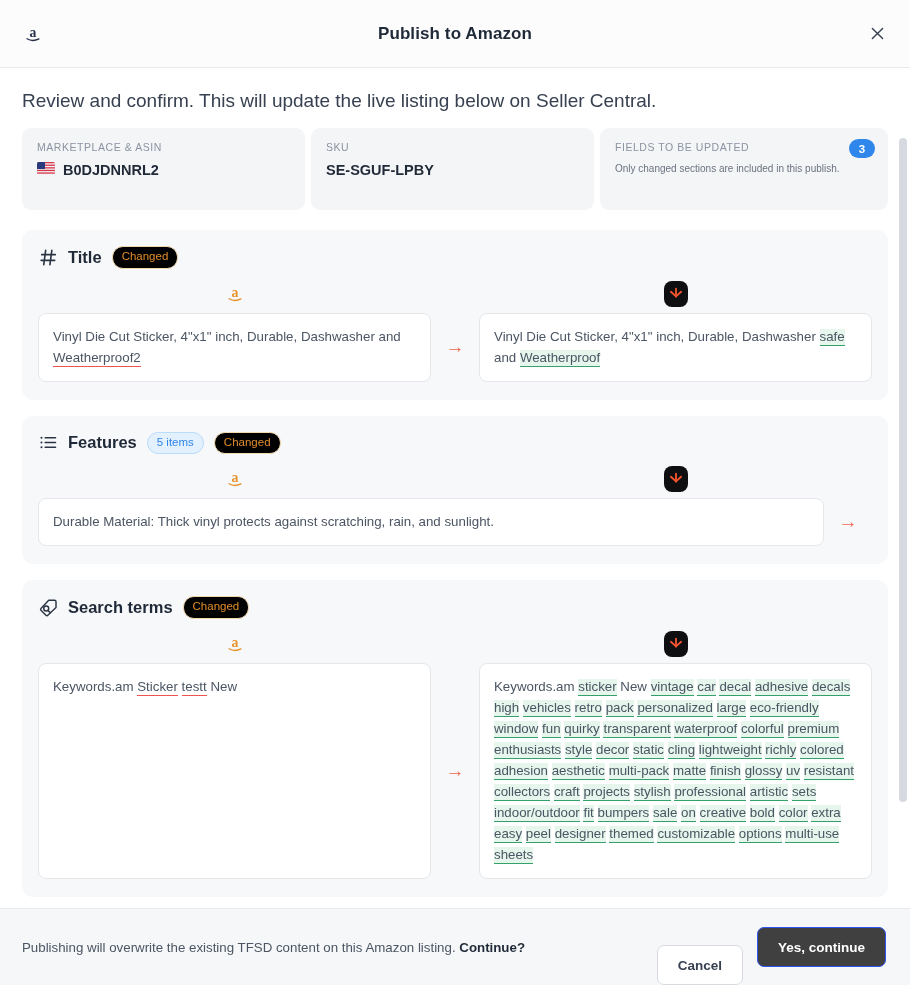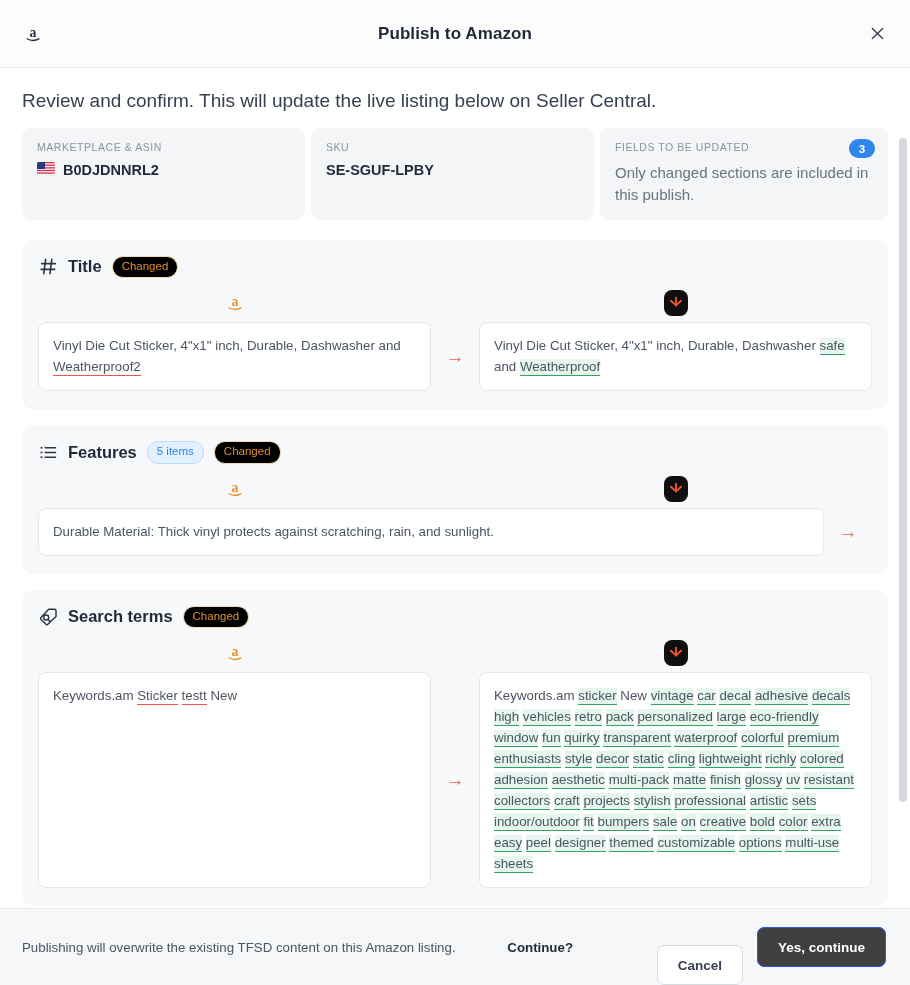--- a/index.html
+++ b/index.html
@@ -57,21 +57,21 @@
   }
   .info-card.wide { flex: 1.02 1 0; }
   .info-label {
     font-size: 10.5px; color: #8b93a1; letter-spacing: .55px;
     font-weight: normal; margin-bottom: 9px; text-transform: uppercase;
   }
   .info-value {
     font-size: 14.5px; font-weight: bold; color: #1f2937;
     display: flex; align-items: flex-start; gap: 8px;
   }
-  .info-note { font-size: 15px; color: #6b7280; line-height: 1.45; }
+  .info-note { font-size: 10px; color: #6b7280; line-height: 1.45; }
   .count-badge {
     position: absolute; top: 11px; right: 13px;
     background: #2f86eb; color: #fff;
     min-width: 26px; height: 19px; border-radius: 10px;
     font-size: 11.5px; font-weight: bold;
     display: flex; align-items: center; justify-content: center;
     padding: 0 7px;
   }
   .flag { width: 18px; height: 13px; border-radius: 2px; overflow: hidden; display: block; }
 
@@ -138,21 +138,21 @@
     background: #d6dae0; border-radius: 4px;
   }
 
   
   .modal-footer {
     flex: 0 0 77px; height: 77px;
     border-top: 1px solid #e8eaed; background: #f6f7f8;
     display: flex; align-items: center; padding: 0 24px 0 22px; gap: 14px;
   }
   .footer-text { font-size: 13.3px; color: #4b5563; flex: 1 1 auto; }
-  .footer-text b { color: #1f2937; font-weight: bold; margin-left: 48px; }
+  .footer-text b { color: #1f2937; font-weight: bold; }
   .btn {
     border-radius: 7px; font-size: 13.5px; font-weight: bold;
     cursor: pointer; padding: 0 20px; height: 40px;
     display: flex; align-items: center; justify-content: center;
     font-family: "Liberation Sans", sans-serif;
   }
   .btn-cancel { background: #fff; color: #374151; border: 1px solid #d7dbe0; margin-top: 36px; }
   .btn-primary { background: #404040; color: #fff; border: 1px solid #2f55f0; }
 </style>
 </head>

